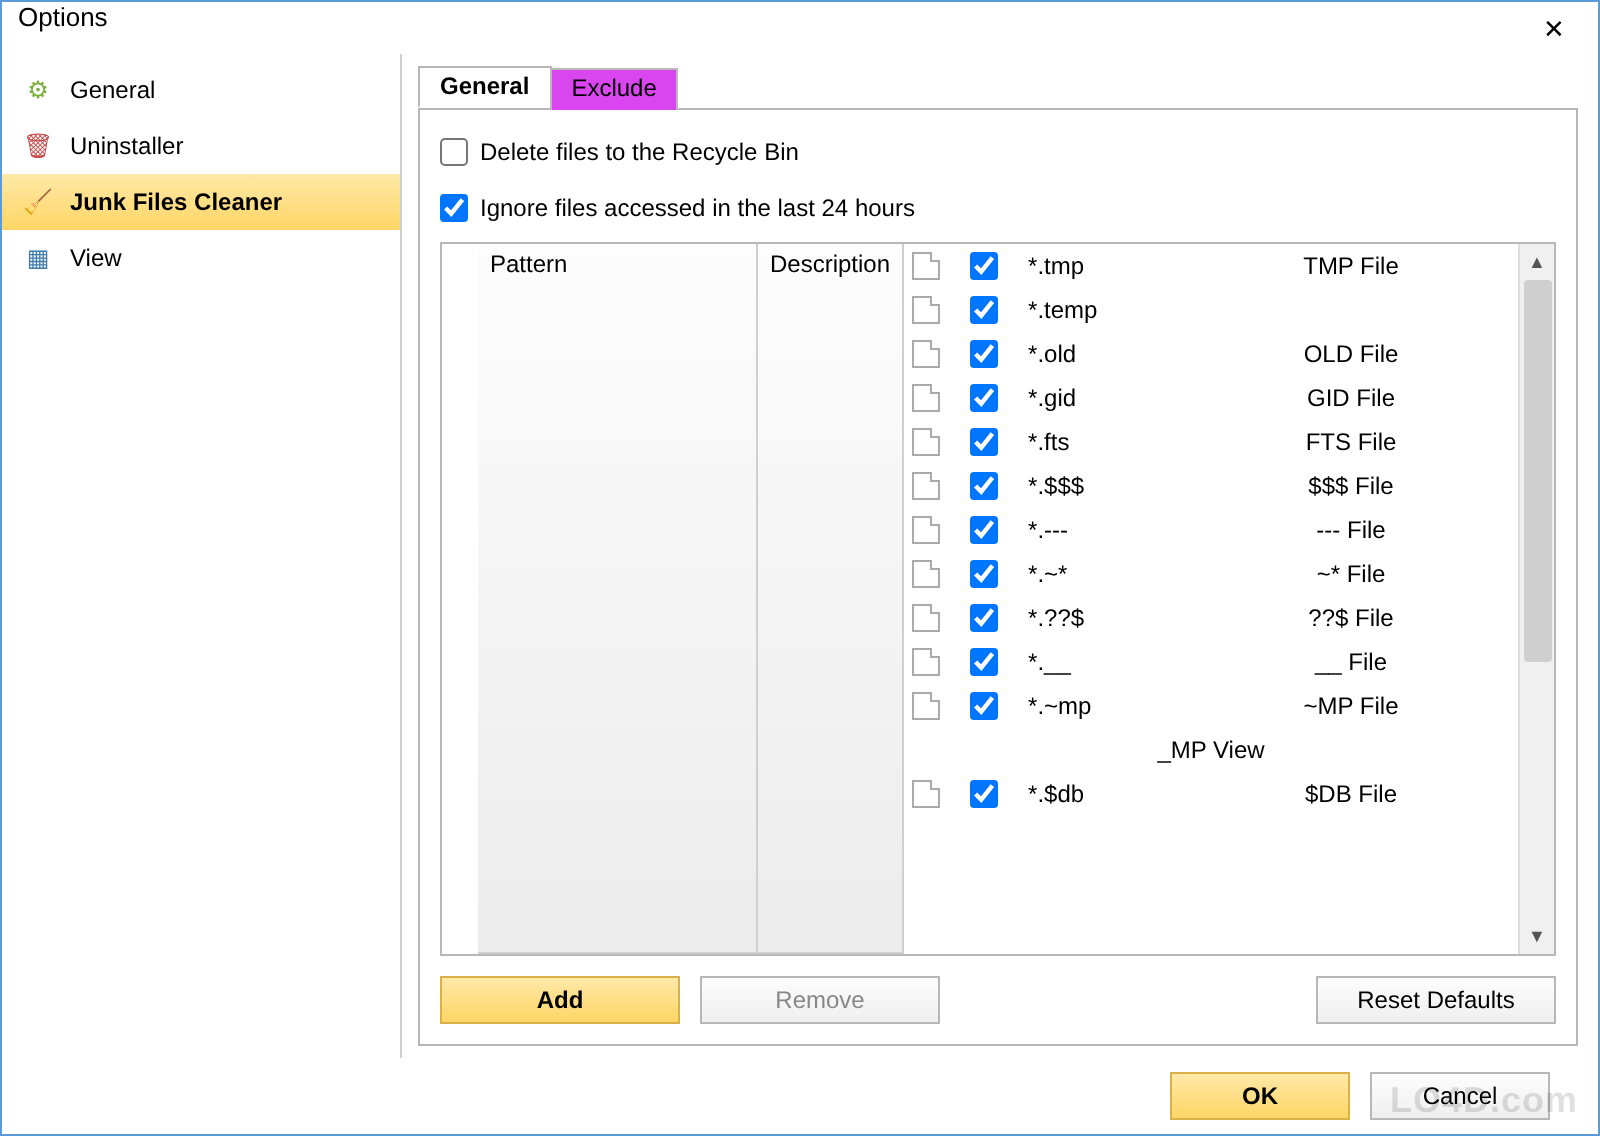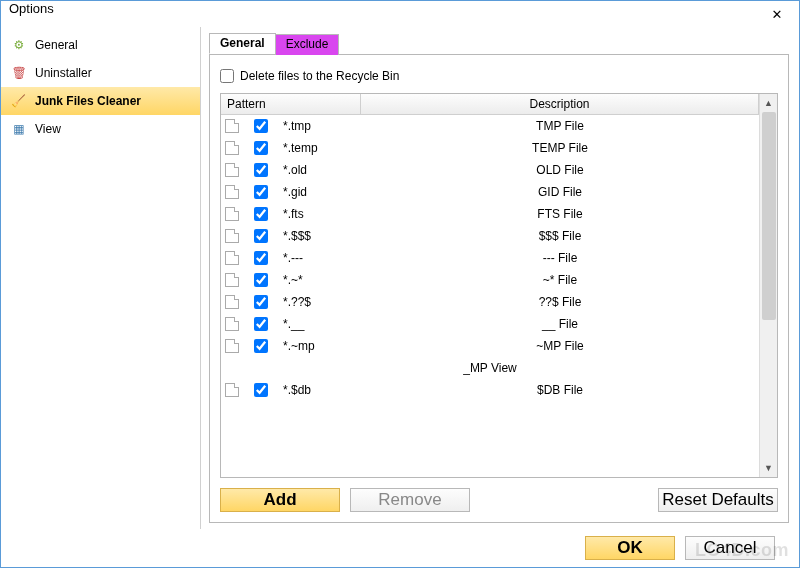--- a/index.html
+++ b/index.html
@@ -13,38 +13,38 @@
   .sidebar-item.selected { background: linear-gradient(#ffe9a8, #ffd665); font-weight: bold; }
   .sidebar-icon { width: 16px; height: 16px; display: inline-flex; align-items: center; justify-content: center; font-size: 12px; }
   .content { flex: 1; display: flex; flex-direction: column; padding: 6px 10px 6px 8px; overflow: hidden; }
   .tabs { display: flex; border-bottom: 1px solid #b8b8b8; height: 22px; }
   .tab { padding: 2px 10px; border: 1px solid #b8b8b8; border-bottom: none; margin-right: -1px; background: #d946ef; cursor: pointer; position: relative; top: 1px; }
   .tab.active { background: #fff; font-weight: bold; border-bottom: 1px solid #fff; top: 0; }
   .tab-pane { border: 1px solid #b8b8b8; border-top: none; padding: 10px; flex: 1; display: flex; flex-direction: column; overflow: hidden; }
   .checkrow { display: flex; align-items: center; gap: 6px; margin: 4px 0 10px 0; }
   .checkrow input { width: 14px; height: 14px; }
   .listwrap { flex: 1; border: 1px solid #b8b8b8; display: flex; overflow: hidden; }
-  .listtable { flex: 1; display: flex; flex-direction: column; overflow: hidden; }
+  .listtable { flex: 1; display: flex; flex-direction: row; overflow: hidden; margin-left: 18px; }
   .lhead { display: flex; background: linear-gradient(#fdfdfd,#ececec); border-bottom: 1px solid #cfcfcf; }
   .lhcell { padding: 3px 6px; border-right: 1px solid #cfcfcf; font-weight: normal; }
   .lh-pattern { width: 140px; }
   .lh-desc { flex: 1; text-align: center; }
   .lbody { flex: 1; overflow-y: auto; }
   .lrow { display: flex; align-items: center; height: 22px; }
   .lcell-pattern { width: 140px; display: flex; align-items: center; gap: 15px; padding-left: 4px; }
   .file-icon { width: 14px; height: 14px; display: inline-block; border: 1px solid #aaa; background: #fff; position: relative; }
   .file-icon::after { content:""; position:absolute; right:-1px; top:-1px; width:4px; height:4px; background:#fff; border-left:1px solid #aaa; border-bottom:1px solid #aaa; }
   .row-check { width: 14px; height: 14px; }
   .lcell-desc { flex: 1; text-align: center; }
   .scrollbar { width: 18px; background: #f0f0f0; border-left: 1px solid #dcdcdc; display: flex; flex-direction: column; }
   .sb-btn { height: 18px; display:flex; align-items:center; justify-content:center; font-size:9px; color:#555; background:#f0f0f0; }
   .sb-track { flex:1; position:relative; }
   .sb-thumb { width: 14px; margin: 0 2px; background: #cfcfcf; position:absolute; top:0; height:60%; border-radius:2px; }
   .btnrow { display:flex; gap:10px; margin-top:10px; }
-  .btn { height:24px; min-width:120px; border:1px solid #b8b8b8; background: linear-gradient(#fdfdfd,#efefef); cursor:pointer; font-family:inherit; font-size:17px; }
+  .btn { height:24px; min-width:120px; border:1px solid #b8b8b8; background: linear-gradient(#fdfdfd,#efefef); cursor:pointer; font-family:inherit; font-size:12px; }
   .btn.gold { background: linear-gradient(#ffe9a8,#ffd665); font-weight:bold; border-color:#d9b04a; }
   .btn:disabled { color:#888; }
   .spacer { flex:1; }
   .footer { height:38px; display:flex; align-items:center; justify-content:flex-end; gap:10px; padding:0 24px; }
   .watermark { position:absolute; right:10px; bottom:6px; font-size:18px; color:rgba(0,0,0,0.12); font-weight:600; letter-spacing:0.5px; pointer-events:none; }
 </style>
 </head>
 <body>
 
 <div class="window">
@@ -79,20 +79,24 @@
       <div class="tabs" id="tabs">
           <div class="tab active">General</div>
           <div class="tab">Exclude</div>
         </div>
 
       <div class="tab-pane">
         <label class="checkrow">
           <input type="checkbox" id="cb-recycle" style="">
           <span>Delete files to the Recycle Bin</span>
         </label>
+        <label class="checkrow">
+          <input type="checkbox" id="cb-ignore" checked="" style="">
+          <span>Ignore files accessed in the last 24 hours</span>
+        </label>
 
         <div class="listwrap">
           <div class="listtable">
             <div class="lhead">
               <div class="lhcell lh-pattern">Pattern</div>
               <div class="lhcell lh-desc">Description</div>
             </div>
             <div class="lbody" id="lbody">
                 <div class="lrow">
                   <div class="lcell-pattern">
@@ -101,21 +105,20 @@
                     <span>*.tmp</span>
                   </div>
                   <div class="lcell-desc">TMP File</div>
                 </div>
                 <div class="lrow">
                   <div class="lcell-pattern">
                     <span class="file-icon"></span>
                     <input type="checkbox" class="row-check" checked="" style="">
                     <span>*.temp</span>
                   </div>
-                  <div class="lcell-desc">TEMP File</div>
                 </div>
                 <div class="lrow">
                   <div class="lcell-pattern">
                     <span class="file-icon"></span>
                     <input type="checkbox" class="row-check" checked="" style="">
                     <span>*.old</span>
                   </div>
                   <div class="lcell-desc">OLD File</div>
                 </div>
                 <div class="lrow">

